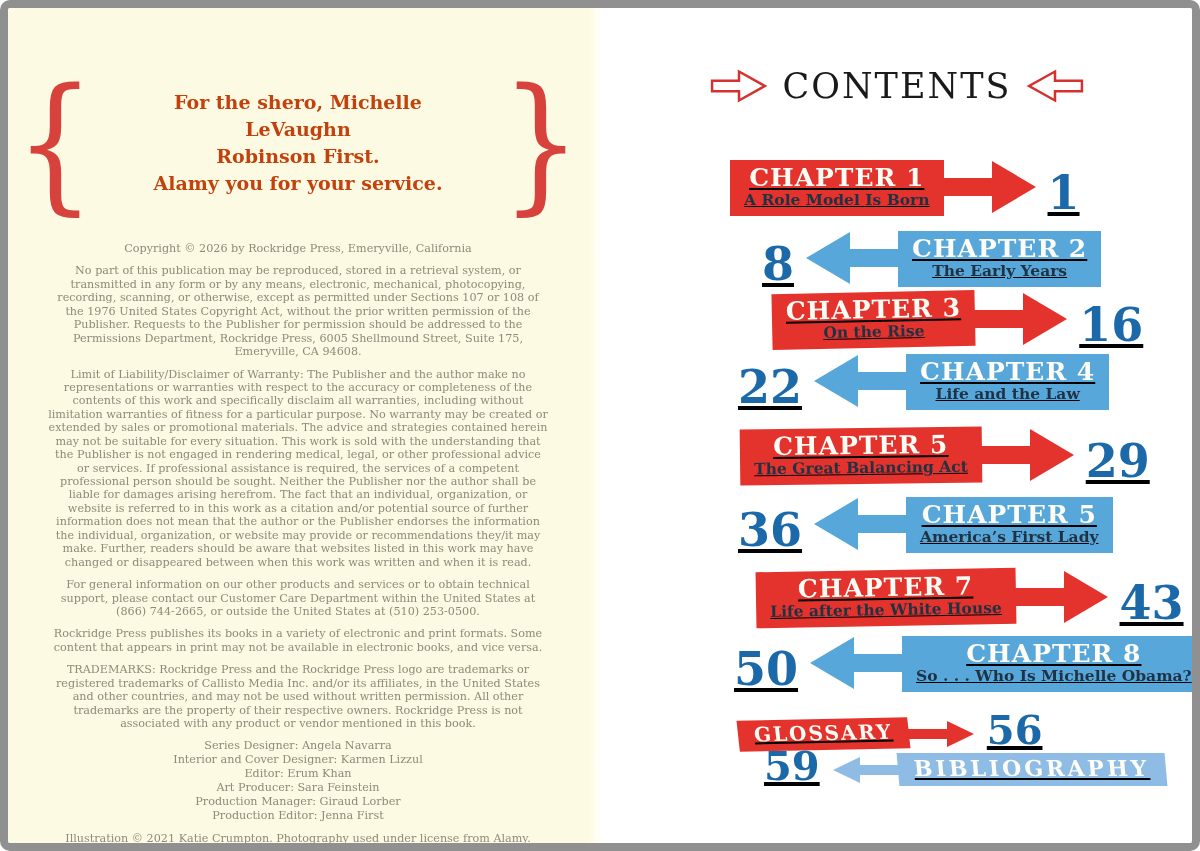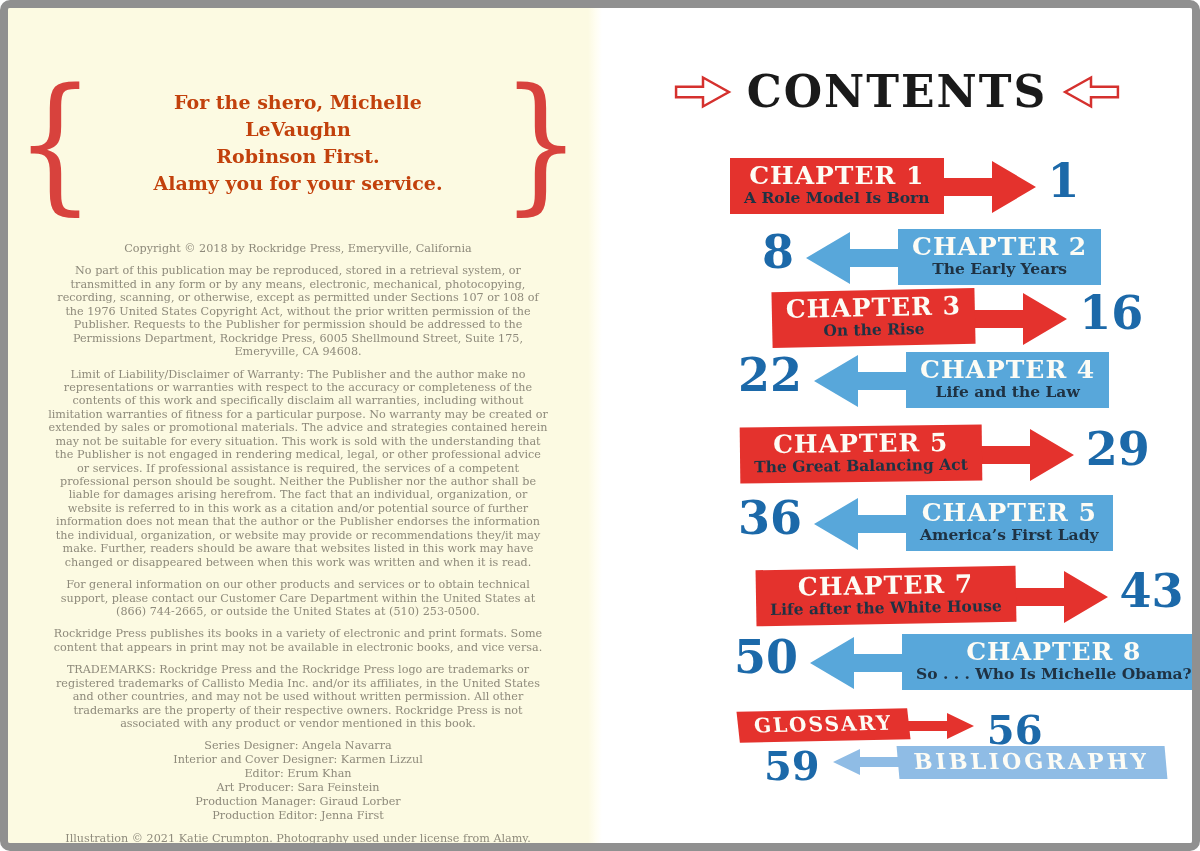--- a/index.html
+++ b/index.html
@@ -18,24 +18,24 @@
   .ded-text{text-align:center;color:#c2410c;font-weight:bold;font-size:19px;line-height:1.42;}
 
   .lp-body{width:500px;margin:14px auto 0;text-align:center;color:#8E8A7B;
            font-size:11.2px;line-height:1.2;}
   .lp-body p{margin:0 0 9px 0;}
   .credits{margin:0 0 9px 0;}
   .credits div{line-height:1.25;}
 
   
   .title-row{display:flex;justify-content:center;align-items:center;gap:15px;margin-top:58px;}
-  .contents-title{font-size:44px;letter-spacing:2px;color:#1A1A1A;font-weight:700;}
+  .contents-title{font-size:35px;letter-spacing:2px;color:#1A1A1A;font-weight:400;}
   .outline-arrow{display:block;}
 
-  .toc-row{position:absolute;display:flex;align-items:flex-start;}
+  .toc-row{position:absolute;display:flex;align-items:flex-end;text-decoration:underline;}
   .r1{left:128px;top:150px}
   .r2{left:160px;top:221px}
   .r3{left:170px;top:282px}
   .r4{left:136px;top:344px}
   .r5{left:138px;top:418px}
   .r6{left:136px;top:487px}
   .r7{left:154px;top:560px}
   .r8{left:132px;top:626px}
   .r9{left:136px;top:702px}
   .r10{left:162px;top:738px}
@@ -79,21 +79,21 @@
       <span class="brace">{</span>
       <div class="ded-text">
         <div>For the shero, Michelle LeVaughn</div>
         <div>Robinson First.</div>
         <div>Alamy you for your service.</div>
       </div>
       <span class="brace">}</span>
     </div>
 
     <div class="lp-body">
-      <p>Copyright © 2018 by Rockridge Press, Emeryville, California</p>
+      <p>Copyright © 2026 by Rockridge Press, Emeryville, California</p>
       <p>No part of this publication may be reproduced, stored in a retrieval system, or transmitted in any form or by any means, electronic, mechanical, photocopying, recording, scanning, or otherwise, except as permitted under Sections 107 or 108 of the 1976 United States Copyright Act, without the prior written permission of the Publisher. Requests to the Publisher for permission should be addressed to the Permissions Department, Rockridge Press, 6005 Shellmound Street, Suite 175, Emeryville, CA 94608.</p>
       <p>Limit of Liability/Disclaimer of Warranty: The Publisher and the author make no representations or warranties with respect to the accuracy or completeness of the contents of this work and specifically disclaim all warranties, including without limitation warranties of fitness for a particular purpose. No warranty may be created or extended by sales or promotional materials. The advice and strategies contained herein may not be suitable for every situation. This work is sold with the understanding that the Publisher is not engaged in rendering medical, legal, or other professional advice or services. If professional assistance is required, the services of a competent professional person should be sought. Neither the Publisher nor the author shall be liable for damages arising herefrom. The fact that an individual, organization, or website is referred to in this work as a citation and/or potential source of further information does not mean that the author or the Publisher endorses the information the individual, organization, or website may provide or recommendations they/it may make. Further, readers should be aware that websites listed in this work may have changed or disappeared between when this work was written and when it is read.</p>
       <p>For general information on our other products and services or to obtain technical support, please contact our Customer Care Department within the United States at (866) 744-2665, or outside the United States at (510) 253-0500.</p>
       <p>Rockridge Press publishes its books in a variety of electronic and print formats. Some content that appears in print may not be available in electronic books, and vice versa.</p>
       <p>TRADEMARKS: Rockridge Press and the Rockridge Press logo are trademarks or registered trademarks of Callisto Media Inc. and/or its affiliates, in the United States and other countries, and may not be used without written permission. All other trademarks are the property of their respective owners. Rockridge Press is not associated with any product or vendor mentioned in this book.</p>
       <div class="credits">
         <div>Series Designer: Angela Navarra</div>
         <div>Interior and Cover Designer: Karmen Lizzul</div>
         <div>Editor: Erum Khan</div>
         <div>Art Producer: Sara Feinstein</div>

